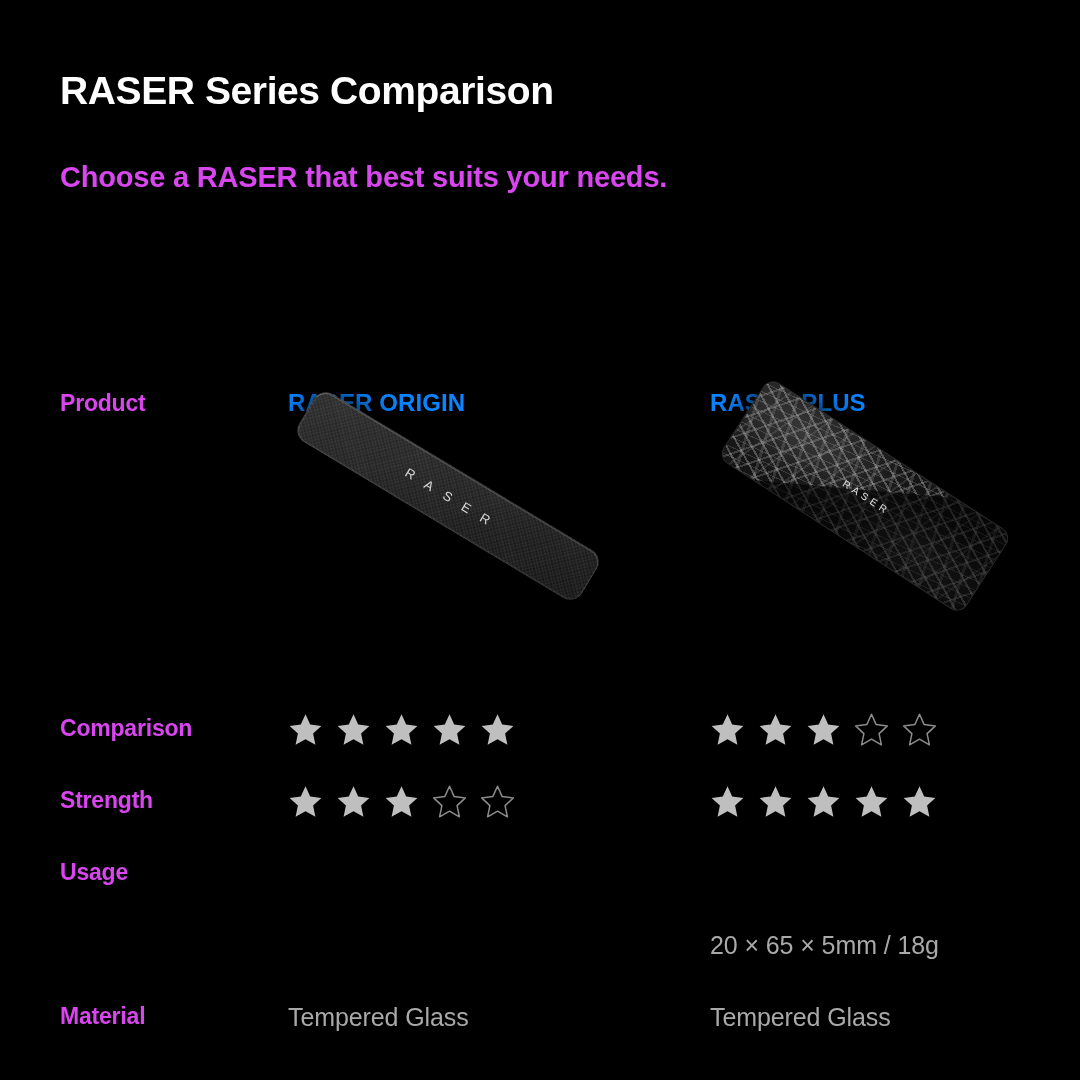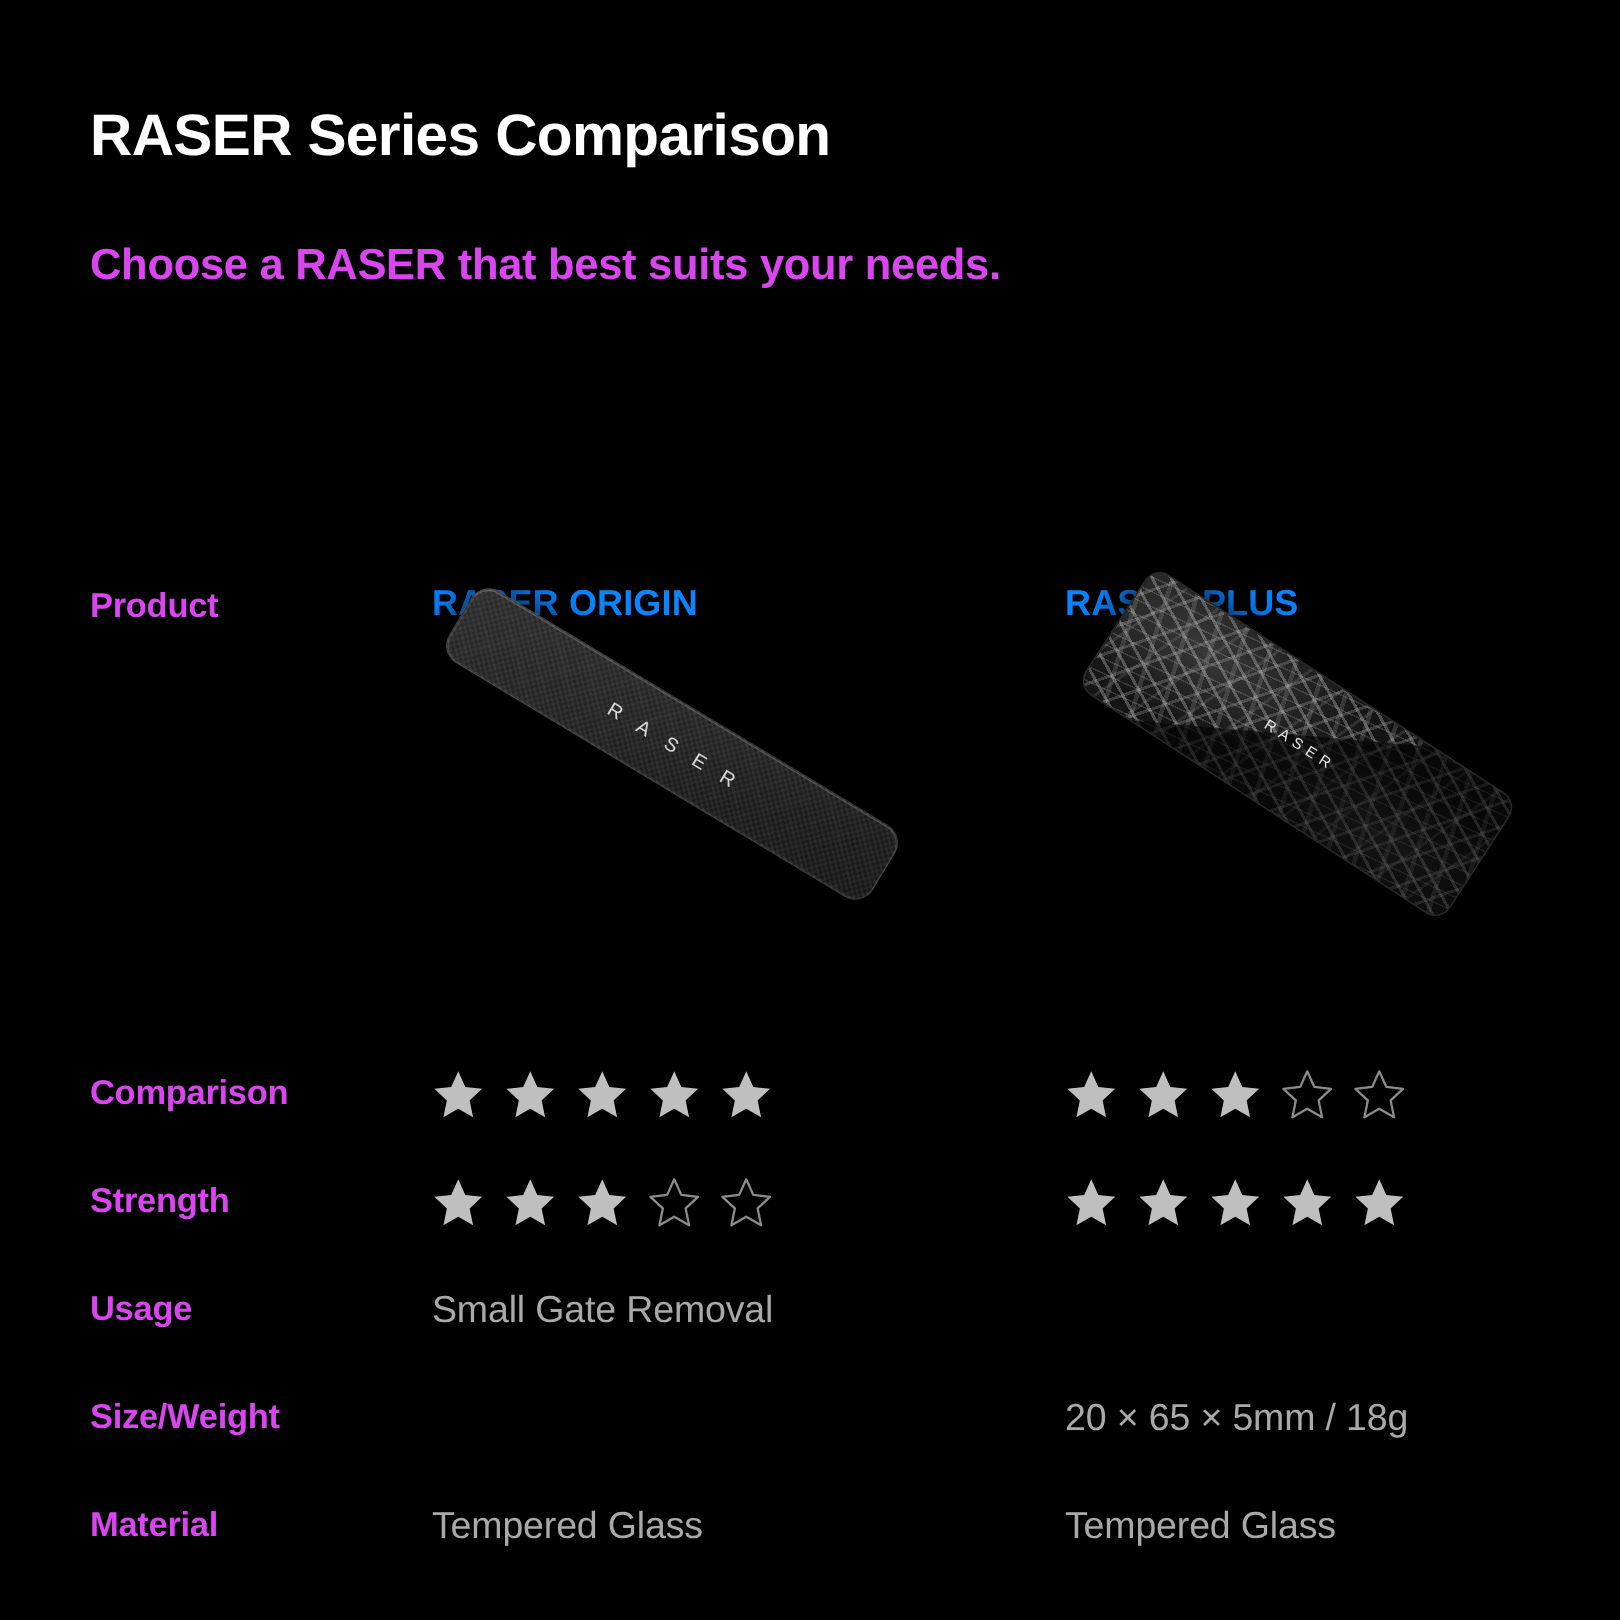--- a/index.html
+++ b/index.html
@@ -222,23 +222,21 @@
         </svg>
         <svg class="star" viewBox="0 0 35 35">
           <polygon points="17.5,2.2 22.2,12.6 33.4,13.9 25.1,21.6 27.4,32.8 17.5,27.2 7.6,32.8 9.9,21.6 1.6,13.9 12.8,12.6" fill="#bfbfbf" stroke="none" stroke-width="0" stroke-linejoin="round"></polygon>
         </svg>
         <svg class="star" viewBox="0 0 35 35">
           <polygon points="17.5,2.2 22.2,12.6 33.4,13.9 25.1,21.6 27.4,32.8 17.5,27.2 7.6,32.8 9.9,21.6 1.6,13.9 12.8,12.6" fill="#bfbfbf" stroke="none" stroke-width="0" stroke-linejoin="round"></polygon>
         </svg>
       </div>
 
     <div class="cell col-label row-3 lbl">Usage</div>
-    <div class="cell col-a row-3 val">Small Gate Removal</div>
-
-    <div class="cell col-label row-4 lbl">Size/Weight</div>
+
     <div class="cell col-b row-4 val">20 × 65 × 5mm / 18g</div>
 
     <div class="cell col-label row-5 lbl">Material</div>
     <div class="cell col-a row-5 val">Tempered Glass</div>
     <div class="cell col-b row-5 val">Tempered Glass</div>
 
   </div>
 </div>
 
 </body></html>

